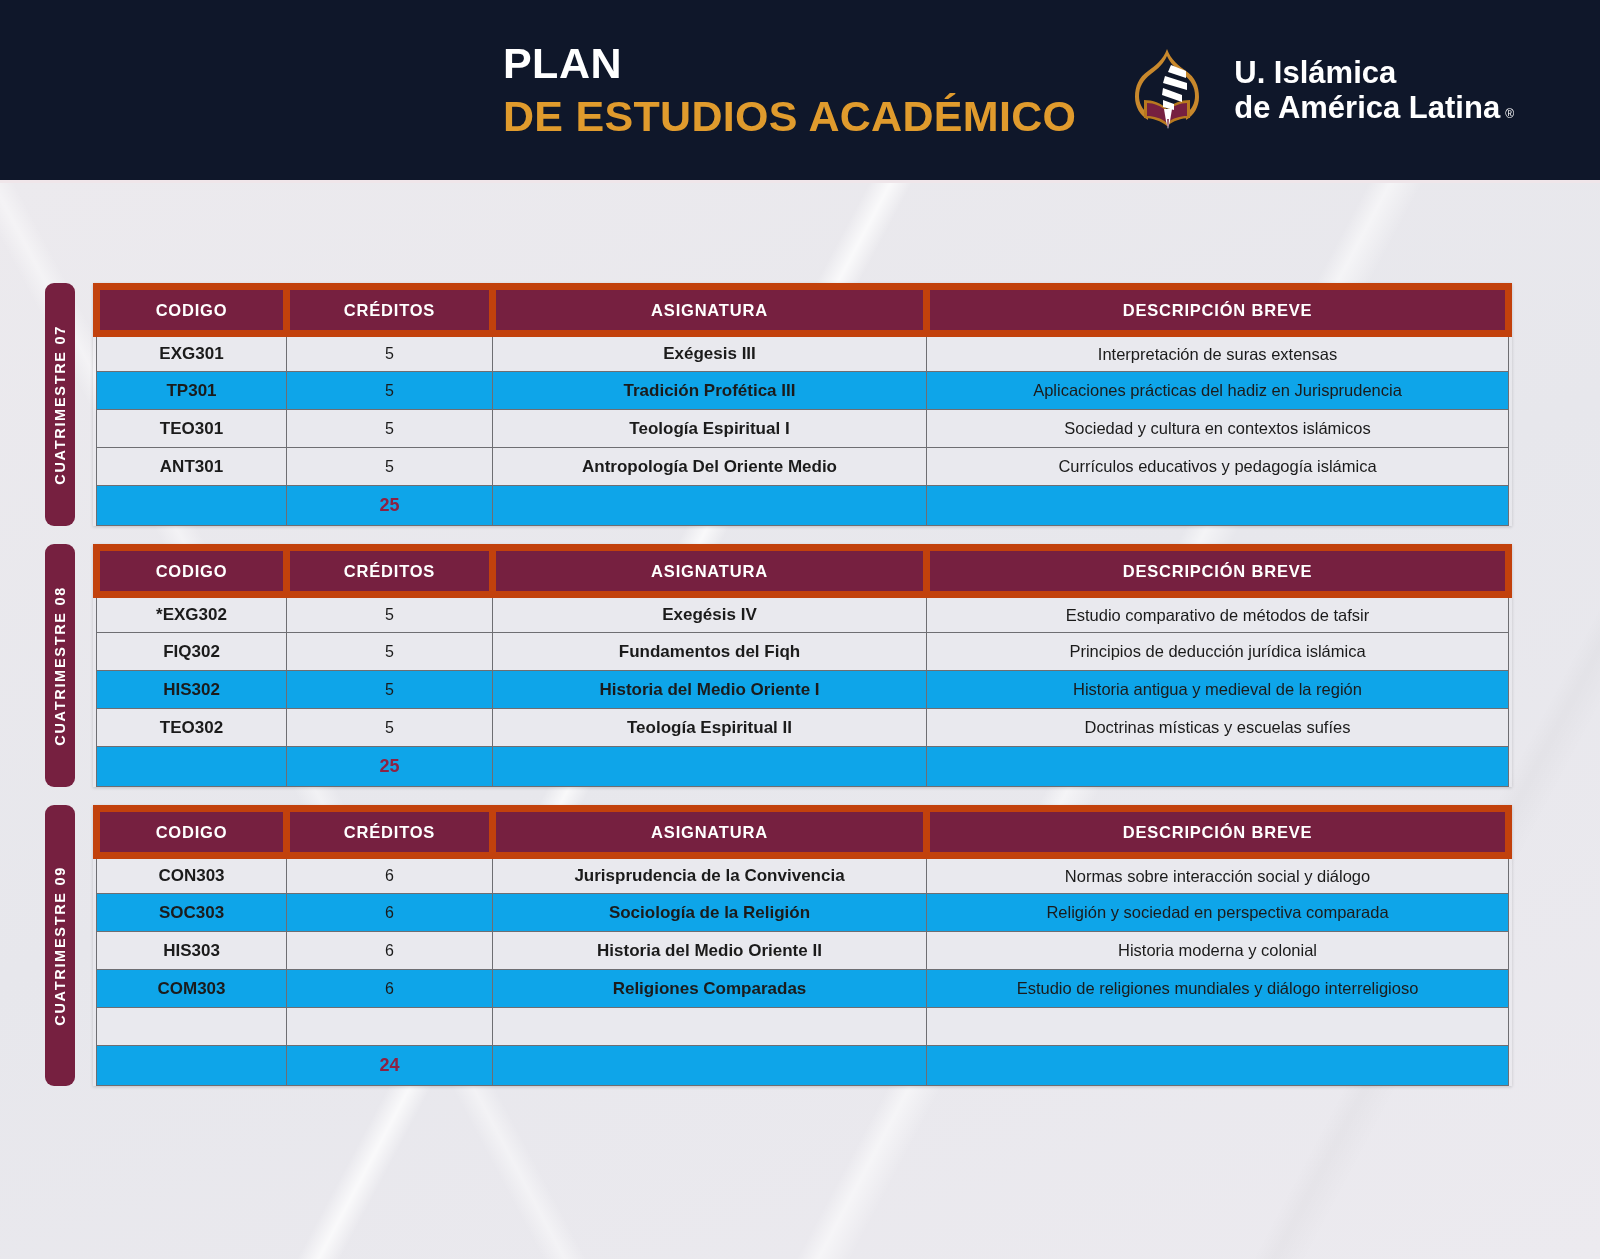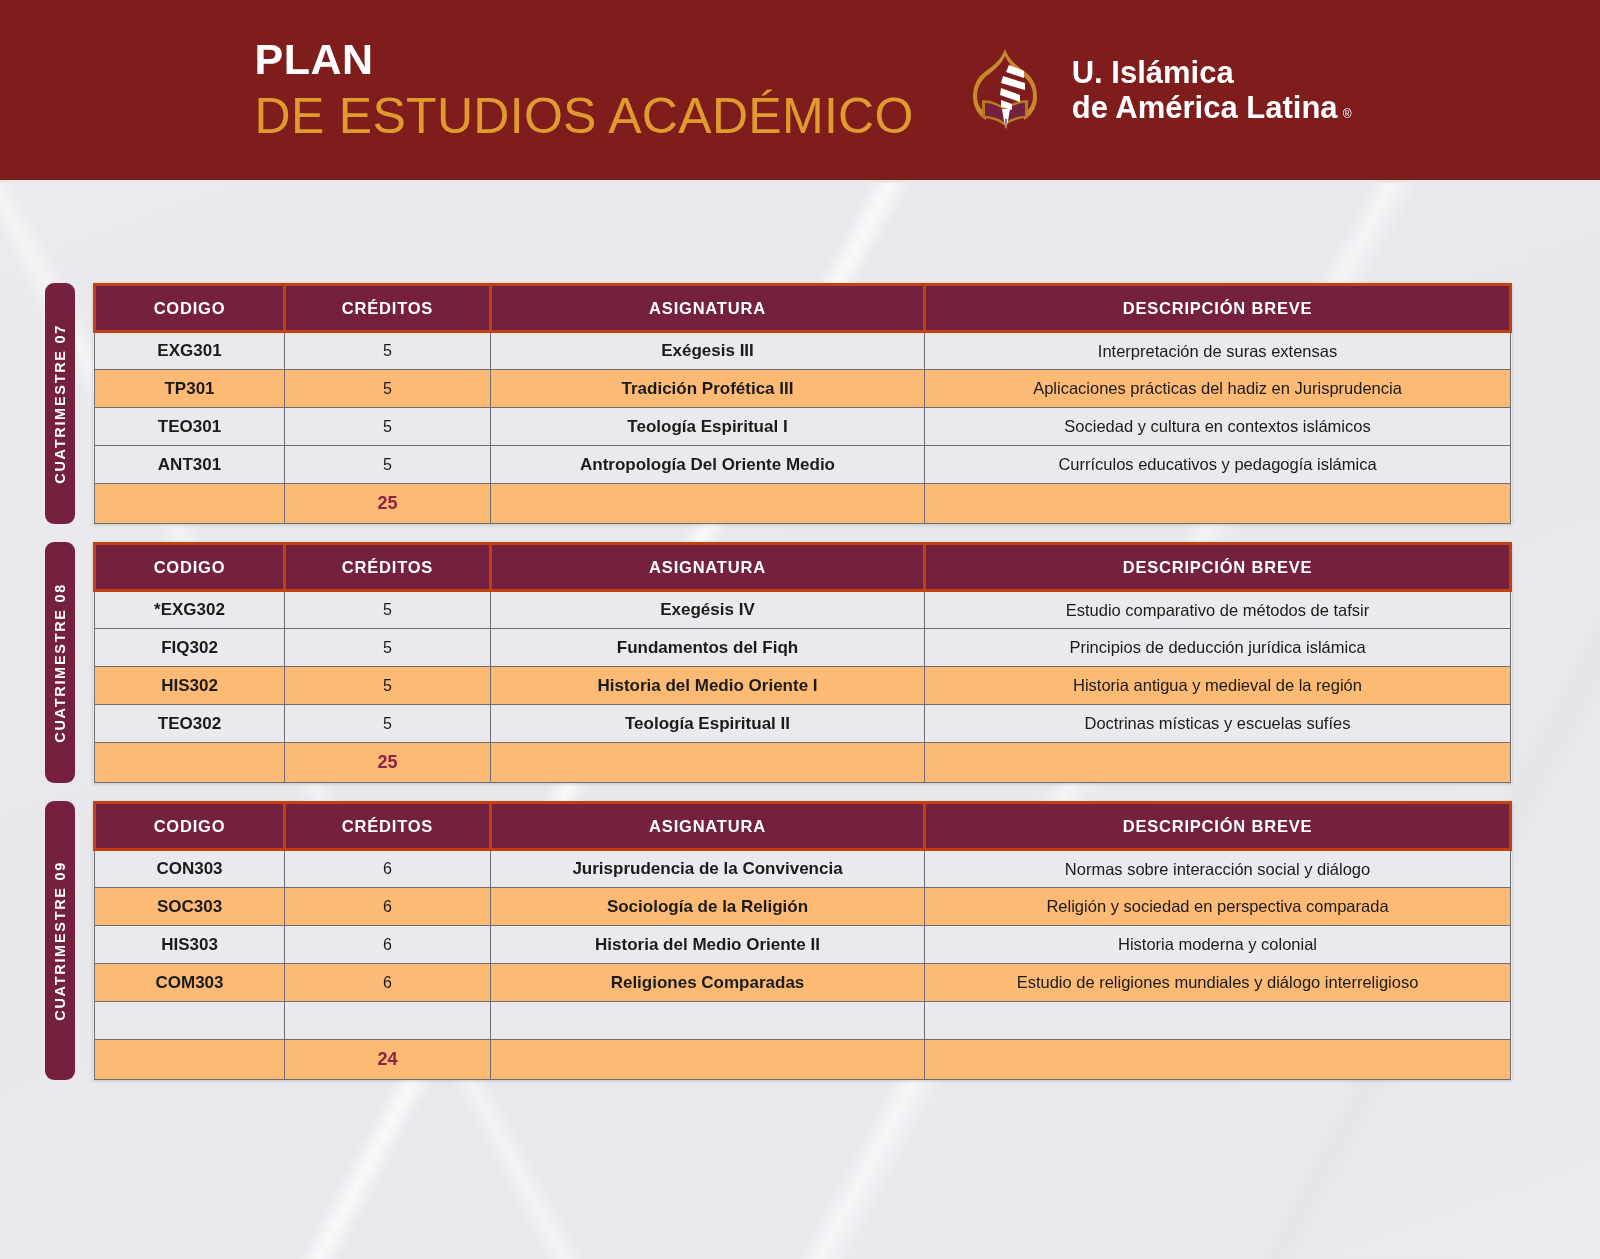--- a/index.html
+++ b/index.html
@@ -22,33 +22,33 @@
       linear-gradient(118deg, rgba(0,0,0,0) 84%, rgba(0,0,0,.022) 85%, rgba(0,0,0,0) 86.5%),
       linear-gradient(160deg,#eceaee 0%, #e7e7ec 48%, #eceaef 100%);
     pointer-events:none;
     z-index:0;
   }
 
   
   .header {
     position:relative; z-index:2;
     height:183px; width:100%;
-    background:#7f1d1d;
+    background:#0f172a;
     border-bottom:3px solid #f0e6ea;
-    display:flex; align-items:center; justify-content:center;
+    display:flex; align-items:center; justify-content:flex-end;
     padding:0 86px 0 92px;
     gap:48px;
   }
   .title-block { line-height:1.02; }
   .title-line1 {
     color:#ffffff; font-size:43px; font-weight:bold;
     letter-spacing:.5px;
   }
   .title-line2 {
-    color:#e09b2d; font-size:50px; font-weight:normal;
+    color:#e09b2d; font-size:43px; font-weight:bold;
     letter-spacing:.3px; margin-top:9px;
   }
 
   .brand { display:flex; align-items:center; gap:24px; }
   .brand-mark { width:86px; height:90px; flex:0 0 auto; }
   .brand-text { color:#fff; line-height:1.14; }
   .brand-l1 { font-size:31px; font-weight:bold; }
   .brand-l2 { font-size:31px; font-weight:bold; display:flex; align-items:flex-end; }
   .brand-reg { font-size:12px; font-weight:normal; margin-left:5px; margin-bottom:4px; }
 
@@ -89,33 +89,33 @@
   table.plan col.c-asig   { width:434px; }
   table.plan col.c-desc   { width:auto; }
 
   table.plan th {
     background:#762040;
     color:#ffffff;
     font-size:16.5px;
     font-weight:bold;
     letter-spacing:.8px;
     height:47px;
-    border:3px solid #c2410c;
+    border:7px solid #c2410c;
     text-align:center;
     vertical-align:middle;
   }
   table.plan td {
     border:1px solid #6e6e72;
     height:38px;
     text-align:center;
     vertical-align:middle;
     color:#1b1b1b;
   }
   tr.odd  td { background:#e9e9ee; }
-  tr.even td { background:#fdba74; }
+  tr.even td { background:#0ea5e9; }
 
   td.codigo { font-size:17px; font-weight:bold; }
   td.cred   { font-size:16px; font-weight:normal; }
   td.asig   { font-size:17px; font-weight:bold; }
   td.desc   { font-size:16.5px; font-weight:normal;margin-top:40px; }
 
   tr.total td { height:40px; }
   tr.total td.cred {
     color:#8d2243;
     font-weight:bold;

